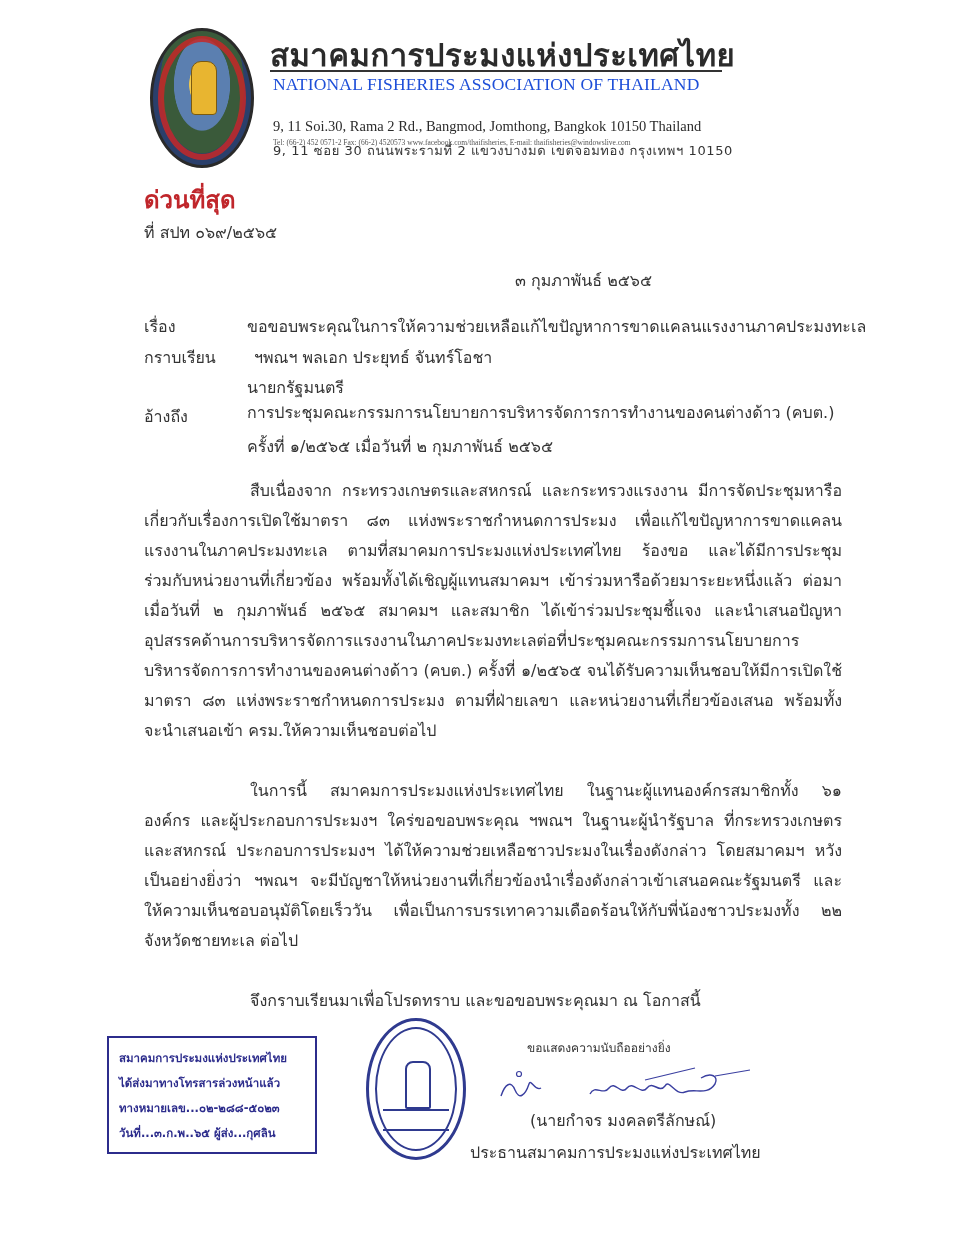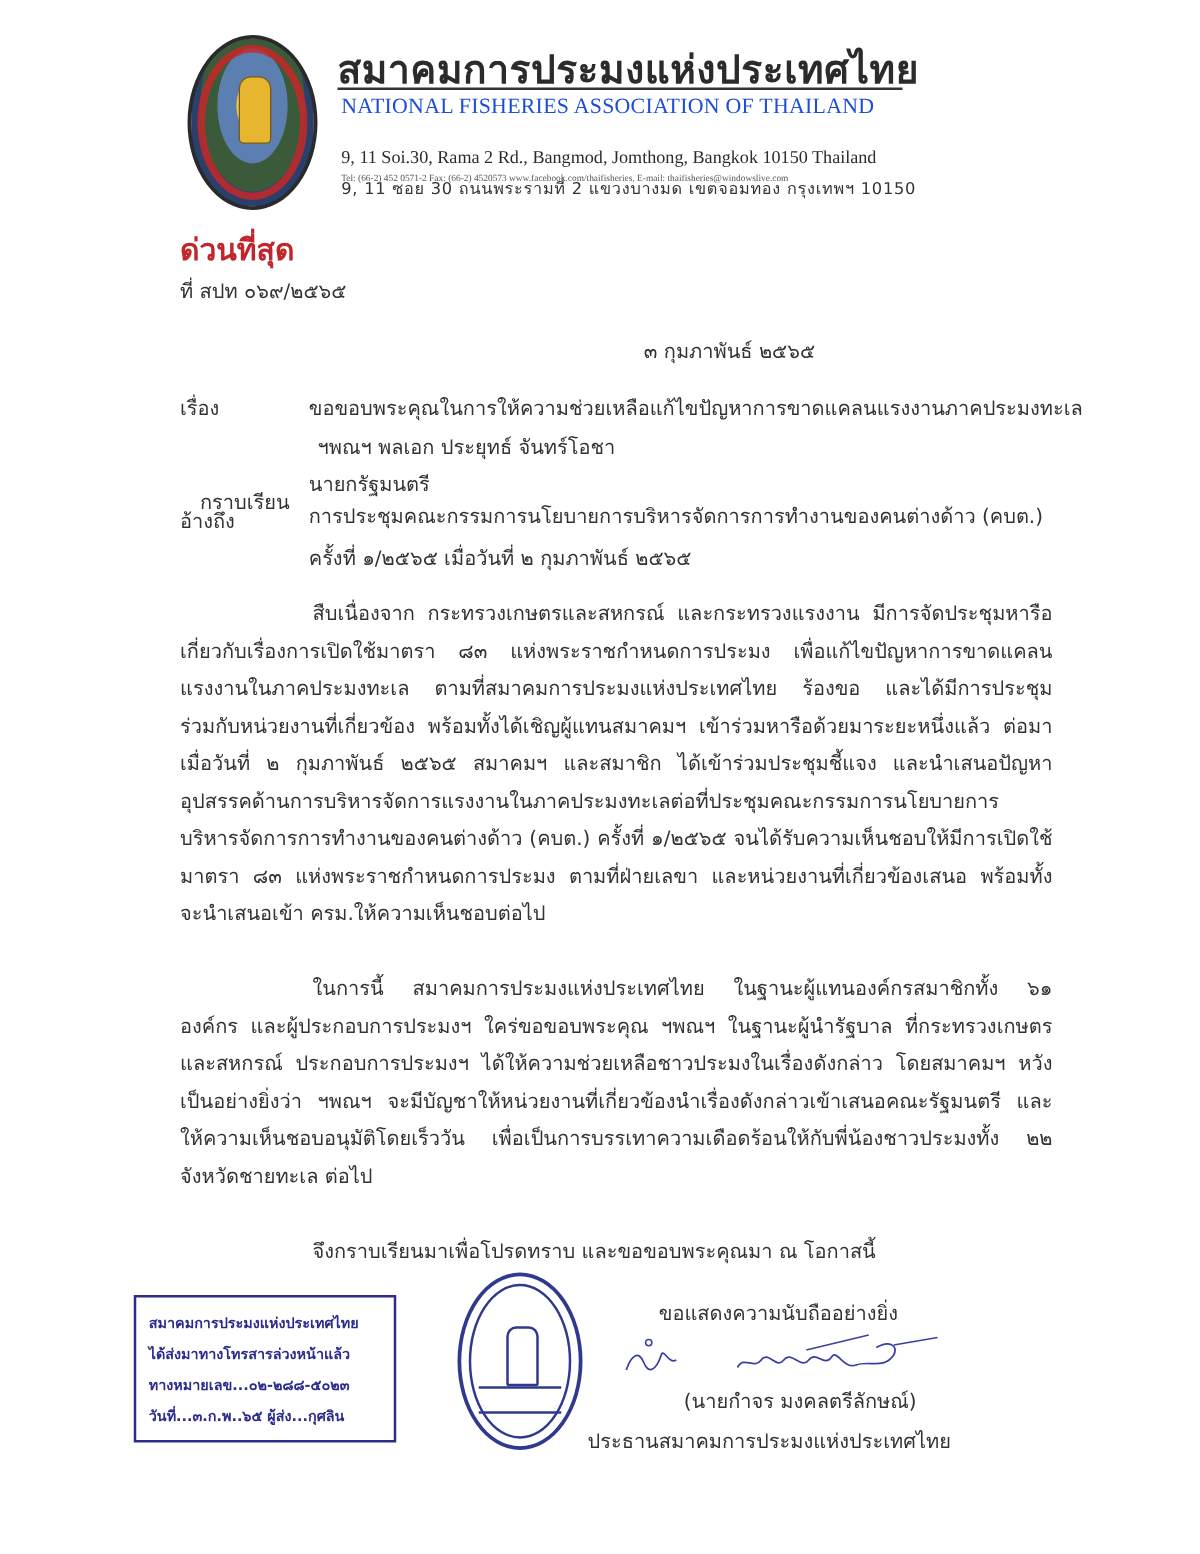--- a/index.html
+++ b/index.html
@@ -44,23 +44,23 @@
                color:#2c2c8c; font-size: 11.5px; font-weight: bold; padding: 8px 10px; }
   .fax-stamp .sl { display:block; line-height: 25px; white-space: nowrap; }
 
   
   .seal { left: 366px; top: 1018px; width: 100px; height: 142px; border-radius: 50%; border: 3px solid #2f3a8f;
           box-sizing: border-box; }
   .seal-inner { position:absolute; inset:6px; border-radius:50%; border: 2px solid #2f3a8f; }
   .seal-building { position:absolute; left: 36px; top: 40px; width: 22px; height: 44px; border: 2px solid #2f3a8f; border-radius: 8px 8px 2px 2px; }
   .seal-water { position:absolute; left: 14px; top: 88px; width: 66px; height: 18px; border-top: 2px solid #2f3a8f; border-bottom: 2px solid #2f3a8f; }
 
-  .regards { left: 527px; top: 1038px; font-size: 16px; color:#333; }
+  .regards { left: 527px; top: 1038px; font-size: 12px; color:#333; }
   .signature { left: 495px; top: 1066px; width: 260px; height: 40px; }
-  .signer { left: 547px; top: 1108px; font-size: 16px; color:#333;text-align:center; }
+  .signer { left: 530px; top: 1108px; font-size: 16px; color:#333;text-align:center; }
   .signer-title { left: 470px; top: 1140px; font-size: 16px; color:#333; }
 </style>
 </head>
 <body>
 
 <div class="abs logo">
   <div class="logo-ring"></div>
   <div class="logo-figure"></div>
 </div>
 <div class="abs org-th">สมาคมการประมงแห่งประเทศไทย</div>
@@ -70,21 +70,21 @@
 <div class="abs addr-en">9, 11 Soi.30, Rama 2 Rd., Bangmod, Jomthong, Bangkok 10150 Thailand</div>
 <div class="abs contact">Tel: (66-2) 452 0571-2 Fax: (66-2) 4520573 www.facebook.com/thaifisheries, E-mail: thaifisheries@windowslive.com</div>
 
 <div class="abs urgent">ด่วนที่สุด</div>
 <div class="abs refno">ที่ สปท   ๐๖๙/๒๕๖๕</div>
 <div class="abs date">๓ กุมภาพันธ์ ๒๕๖๕</div>
 
 <div class="abs field-label" style="left:144px; top:314px;">เรื่อง</div>
 <div class="abs field-value" style="left:247px; top:314px;">ขอขอบพระคุณในการให้ความช่วยเหลือแก้ไขปัญหาการขาดแคลนแรงงานภาคประมงทะเล</div>
 
-<div class="abs field-label" style="left:160px; top:345px;margin-top:44px;">กราบเรียน</div>
+<div class="abs field-label" style="left:144px; top:345px;">กราบเรียน</div>
 <div class="abs field-value" style="left:254px; top:345px;">ฯพณฯ พลเอก ประยุทธ์  จันทร์โอชา</div>
 <div class="abs field-value" style="left:247px; top:375px;">นายกรัฐมนตรี</div>
 
 <div class="abs field-label" style="left:144px; top:404px;">อ้างถึง</div>
 <div class="abs field-value" style="left:247px; top:400px;">การประชุมคณะกรรมการนโยบายการบริหารจัดการการทำงานของคนต่างด้าว (คบต.)</div>
 <div class="abs field-value" style="left:247px; top:434px;">ครั้งที่ ๑/๒๕๖๕ เมื่อวันที่ ๒ กุมภาพันธ์ ๒๕๖๕</div>
 
 <div class="abs para" style="top:476px;">
   <span class="line indent">สืบเนื่องจาก กระทรวงเกษตรและสหกรณ์ และกระทรวงแรงงาน มีการจัดประชุมหารือ</span>
   <span class="line">เกี่ยวกับเรื่องการเปิดใช้มาตรา ๘๓ แห่งพระราชกำหนดการประมง เพื่อแก้ไขปัญหาการขาดแคลน</span>

